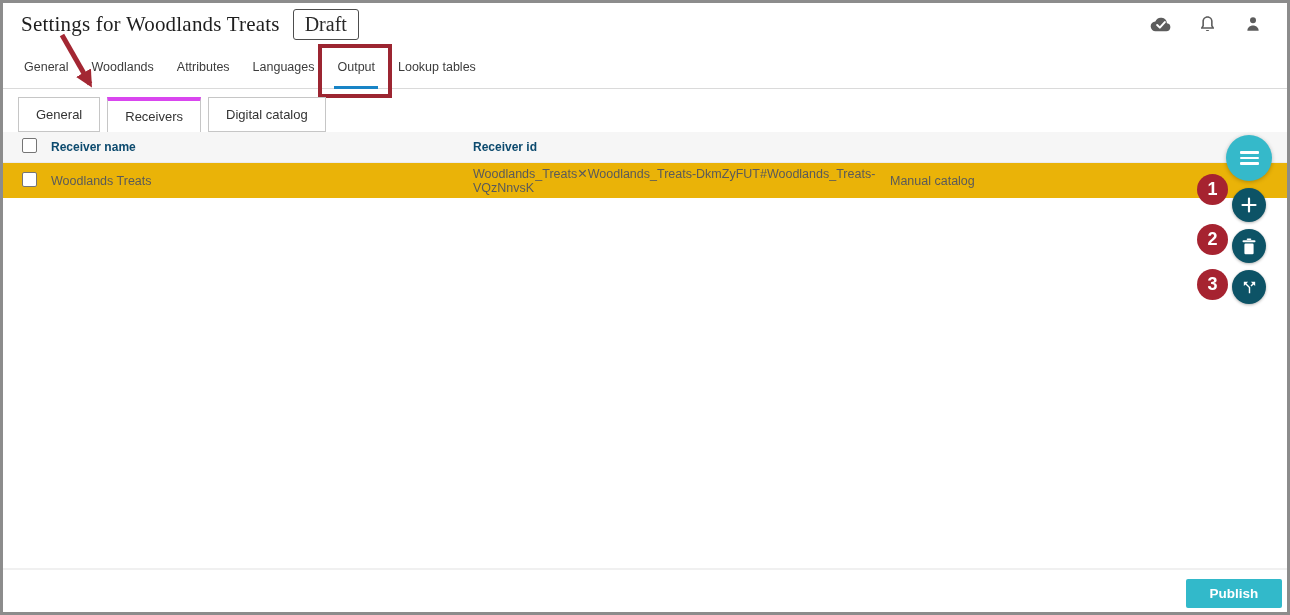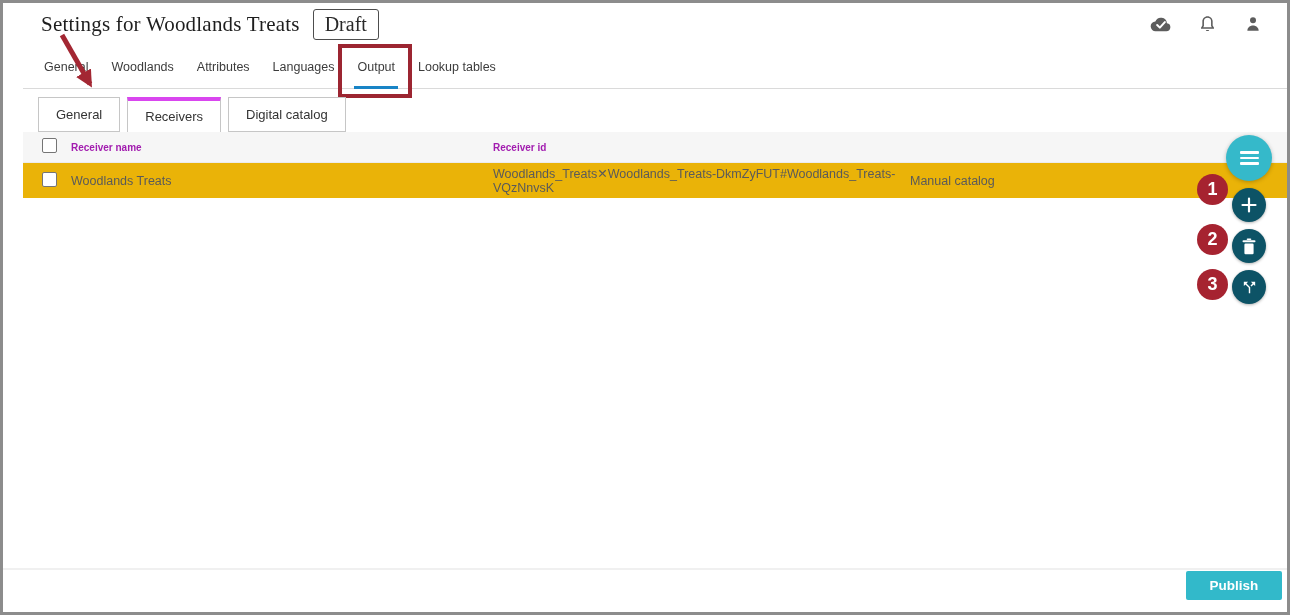--- a/index.html
+++ b/index.html
@@ -4,21 +4,20 @@
 <style>
   * { box-sizing: border-box; margin: 0; padding: 0; }
   html,body { background:#fff; }
   .window {
     position: relative;
     width: 1290px; height: 615px;
     border: 3px solid #8c8c8c;
     background: #fff;
     font-family: "Liberation Sans", sans-serif;
     overflow: hidden;
-    padding-left: 20px;
   }
 
   
   .titlebar { height: 42px; display: flex; align-items: center; padding: 0 18px 0 18px; }
   .page-title { font-family: "Liberation Serif", serif; font-size: 21px; color: #1e1e1e; letter-spacing: .2px; }
   .draft-badge {
     margin-left: 13px; font-family: "Liberation Serif", serif; font-size: 20px; color: #2a2a2a;
     border: 1px solid #4d4d4d; border-radius: 3px; padding: 2px 11px 3px; line-height: 1.2;
   }
   .titlebar-icons { margin-left: auto; display: flex; align-items: center; gap: 22px; padding-right: 4px; }
@@ -37,21 +36,21 @@
   .sub-tabs { display: flex; gap: 7px; padding-left: 15px; margin-top: 8px; height: 35px; align-items: stretch; }
   .sub-tab {
     border: 1px solid #c6c6c6; background: #fff; display: flex; align-items: center;
     padding: 0 17px; font-size: 13px; color: #333; cursor: pointer; position: relative; z-index: 2;
   }
   .sub-tab.active { border-top: 4px solid #d946ef; border-bottom: none; }
 
   
   .grid-row { display: grid; grid-template-columns: 29px 422px 417px 1fr; padding-left: 19px; align-items: center; }
   .table-head { height: 31px; background: #f6f6f6; border-bottom: 1px solid #ececec; }
-  .table-head .col-label { font-weight: bold; font-size: 10px; color: #a21caf; }
+  .table-head .col-label { font-weight: bold; font-size: 12px; color: #0c4a6e; }
   .table-row { height: 35px; background: #eab308; font-size: 12.5px; color: #5a5a5a; }
   input[type="checkbox"] {
     appearance: none; -webkit-appearance: none;
     width: 15px; height: 15px; border: 1.6px solid #757575; border-radius: 2px; background: #fff; cursor: pointer;
   }
 
   
   .fab { position: absolute; border-radius: 50%; display: flex; align-items: center; justify-content: center; cursor: pointer; }
   .fab-menu { left: 1223px; top: 132px; width: 46px; height: 46px; background: #35b9ca; z-index: 10; box-shadow: 0 1px 4px rgba(0,0,0,.25); }
   .fab-small { width: 34px; height: 34px; background: #0d5366; z-index: 10; box-shadow: 0 1px 3px rgba(0,0,0,.3); }
@@ -66,21 +65,21 @@
     background: #a62330; color: #fff; font-size: 18px; font-weight: bold;
     display: flex; align-items: center; justify-content: center; z-index: 20;
   }
   .step-1 { left: 1194px; top: 171px; }
   .step-2 { left: 1194px; top: 221px; }
   .step-3 { left: 1194px; top: 266px; }
 
   
   .footer { position: absolute; left: 0; right: 0; bottom: 0; height: 44px; background: #fff; border-top: 2px solid #f0f0f0; }
   .publish-btn {
-    position: absolute; right: 5px; top: 1px; width: 96px; height: 29px;
+    position: absolute; right: 5px; top: 9px; width: 96px; height: 29px;
     background: #32b9ca; color: #fff; font-weight: bold; font-size: 13.5px;
     border: none; border-radius: 2px; cursor: pointer; font-family: "Liberation Sans", sans-serif;
   }
 </style>
 </head>
 <body>
 
 <div class="window">
 
   <div class="titlebar">

